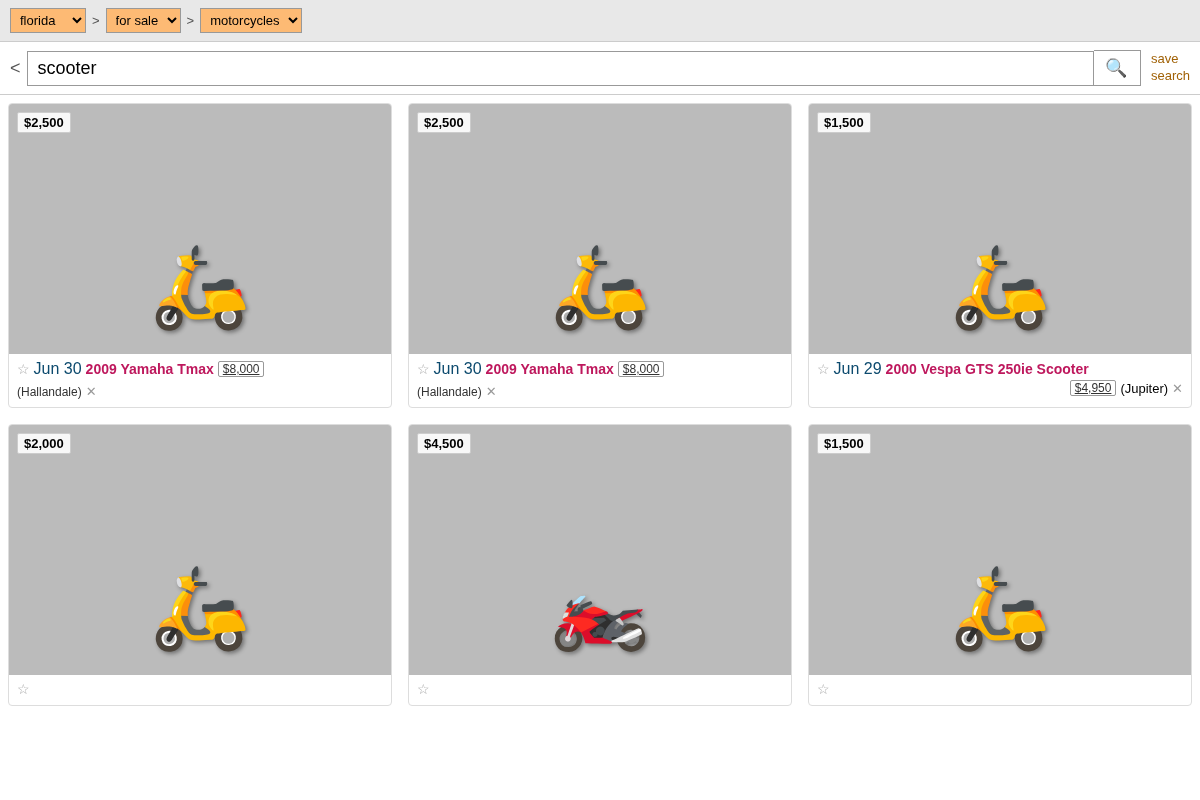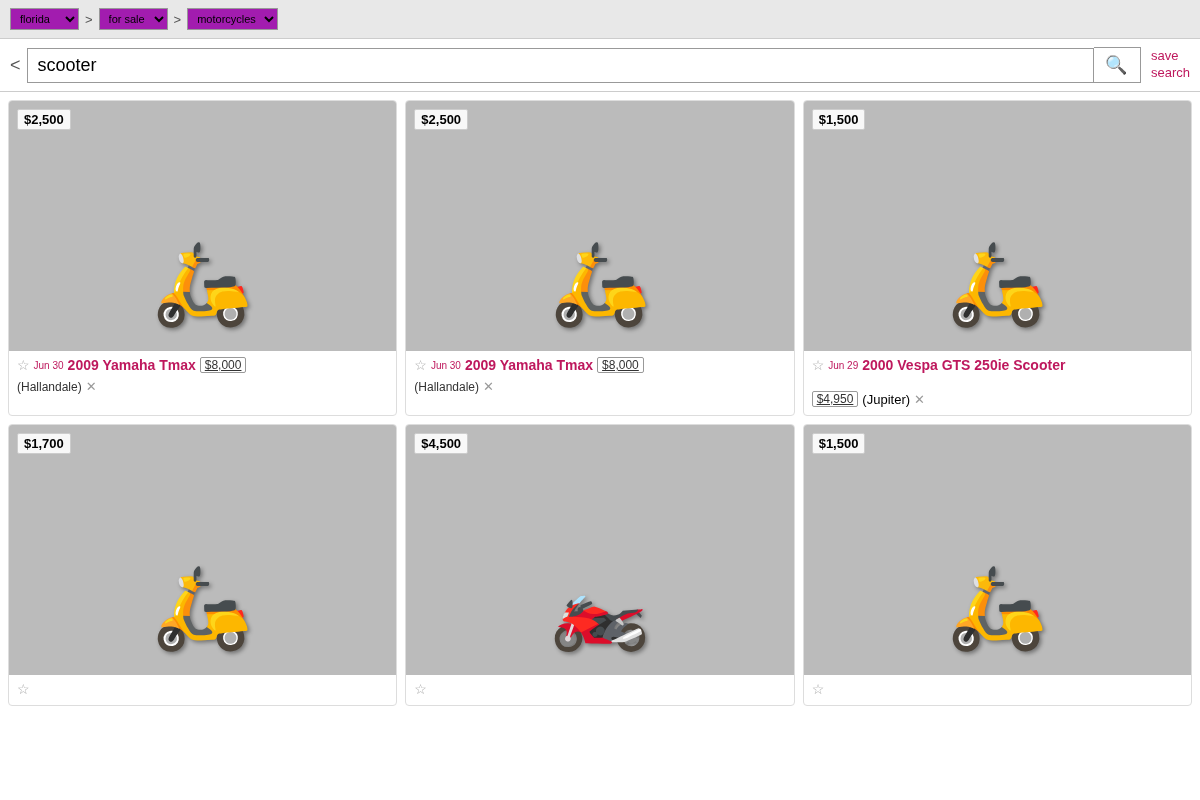--- a/index.html
+++ b/index.html
@@ -9,23 +9,23 @@
     .top-bar {
       background: #e8e8e8;
       padding: 8px 10px;
       display: flex;
       align-items: center;
       gap: 4px;
       border-bottom: 1px solid #ccc;
     }
     .top-bar select {
       padding: 3px 5px;
-      font-size: 11px;
+      font-size: 13px;
       border: 1px solid #999;
-      background: #a21caf;
+      background: #fdba74;
     }
     .top-bar .arrow {
       font-size: 13px;
       color: #555;
       padding: 0 2px;
     }
 
     
     .search-bar {
       display: flex;
@@ -53,32 +53,32 @@
     .search-bar .search-btn {
       background: #fff;
       border: 1px solid #999;
       border-left: none;
       padding: 6px 12px;
       cursor: pointer;
       font-size: 18px;
     }
     .save-search {
       margin-left: 10px;
-      color: #be185d;
+      color: #a16207;
       text-decoration: none;
       font-size: 13px;
       line-height: 1.3;
       white-space: nowrap;
     }
 
     
     .listings-grid {
       display: grid;
       grid-template-columns: repeat(3, 1fr);
-      gap: 0;
+      gap: 8px;
       padding: 4px;
     }
 
     .listing-card {
       border: 1px solid #ddd;
       margin: 4px;
       border-radius: 4px;
       overflow: hidden;
       background: #fff;
       cursor: pointer;
@@ -115,22 +115,22 @@
       flex-wrap: wrap;
     }
 
     .listing-card .star {
       color: #aaa;
       font-size: 14px;
       cursor: pointer;
     }
 
     .listing-card .date {
-      color: #be185d;
-      font-size: 10px;
+      color: #0c4a6e;
+      font-size: 16px;
     }
 
     .listing-card .title-link {
       color: #be185d;
       text-decoration: none;
       font-size: 14px;
       font-weight: bold;
     }
 
     .listing-card .price-tag {
@@ -255,31 +255,31 @@
     <div class="img-wrapper img-bg-3">
       <span class="price-badge">$1,500</span>
       <div class="moto-icon">🛵</div>
     </div>
     <div class="info">
       <div class="meta-line">
         <span class="star">☆</span>
         <span class="date">Jun 29</span>
         <a href="#" class="title-link">2000 Vespa GTS 250ie Scooter</a>
       </div>
-      <div class="meta-line" style="margin-top:18px;">
+      <div class="meta-line" style="margin-top:2px;justify-content:flex-end;">
         <span class="price-tag">$4,950</span>
         <span>(Jupiter)</span>
         <button class="remove-btn">✕</button>
       </div>
     </div>
   </div>
 
   <div class="listing-card">
     <div class="img-wrapper img-bg-4">
-      <span class="price-badge">$1,700</span>
+      <span class="price-badge">$2,000</span>
       <div class="moto-icon">🛵</div>
     </div>
     <div class="info">
       <div class="meta-line">
         <span class="star">☆</span>
       </div>
     </div>
   </div>
 
   <div class="listing-card">

